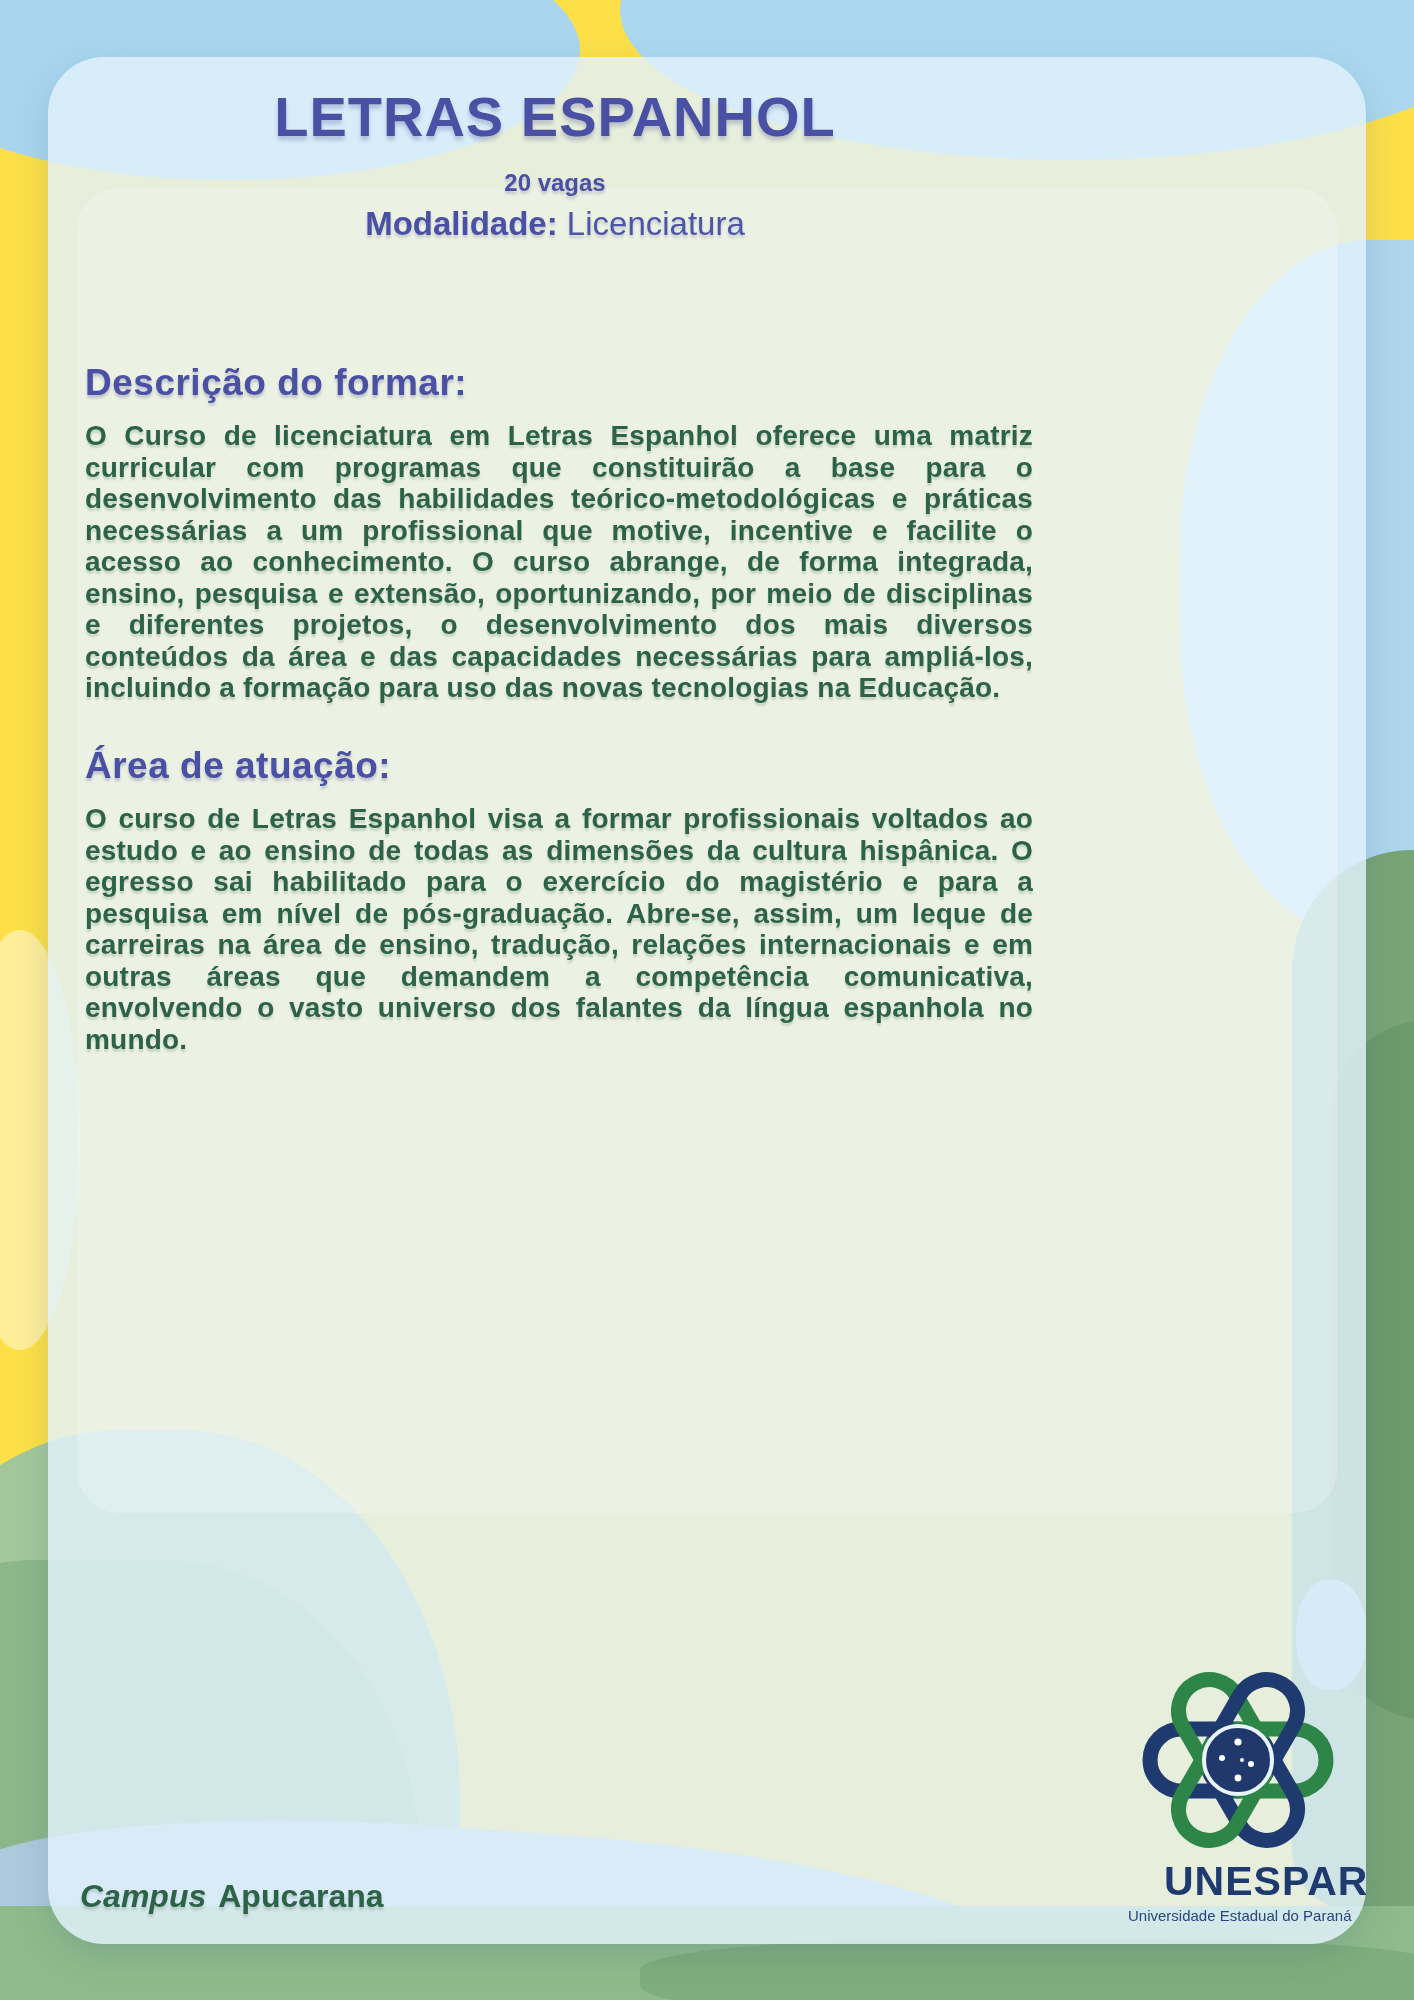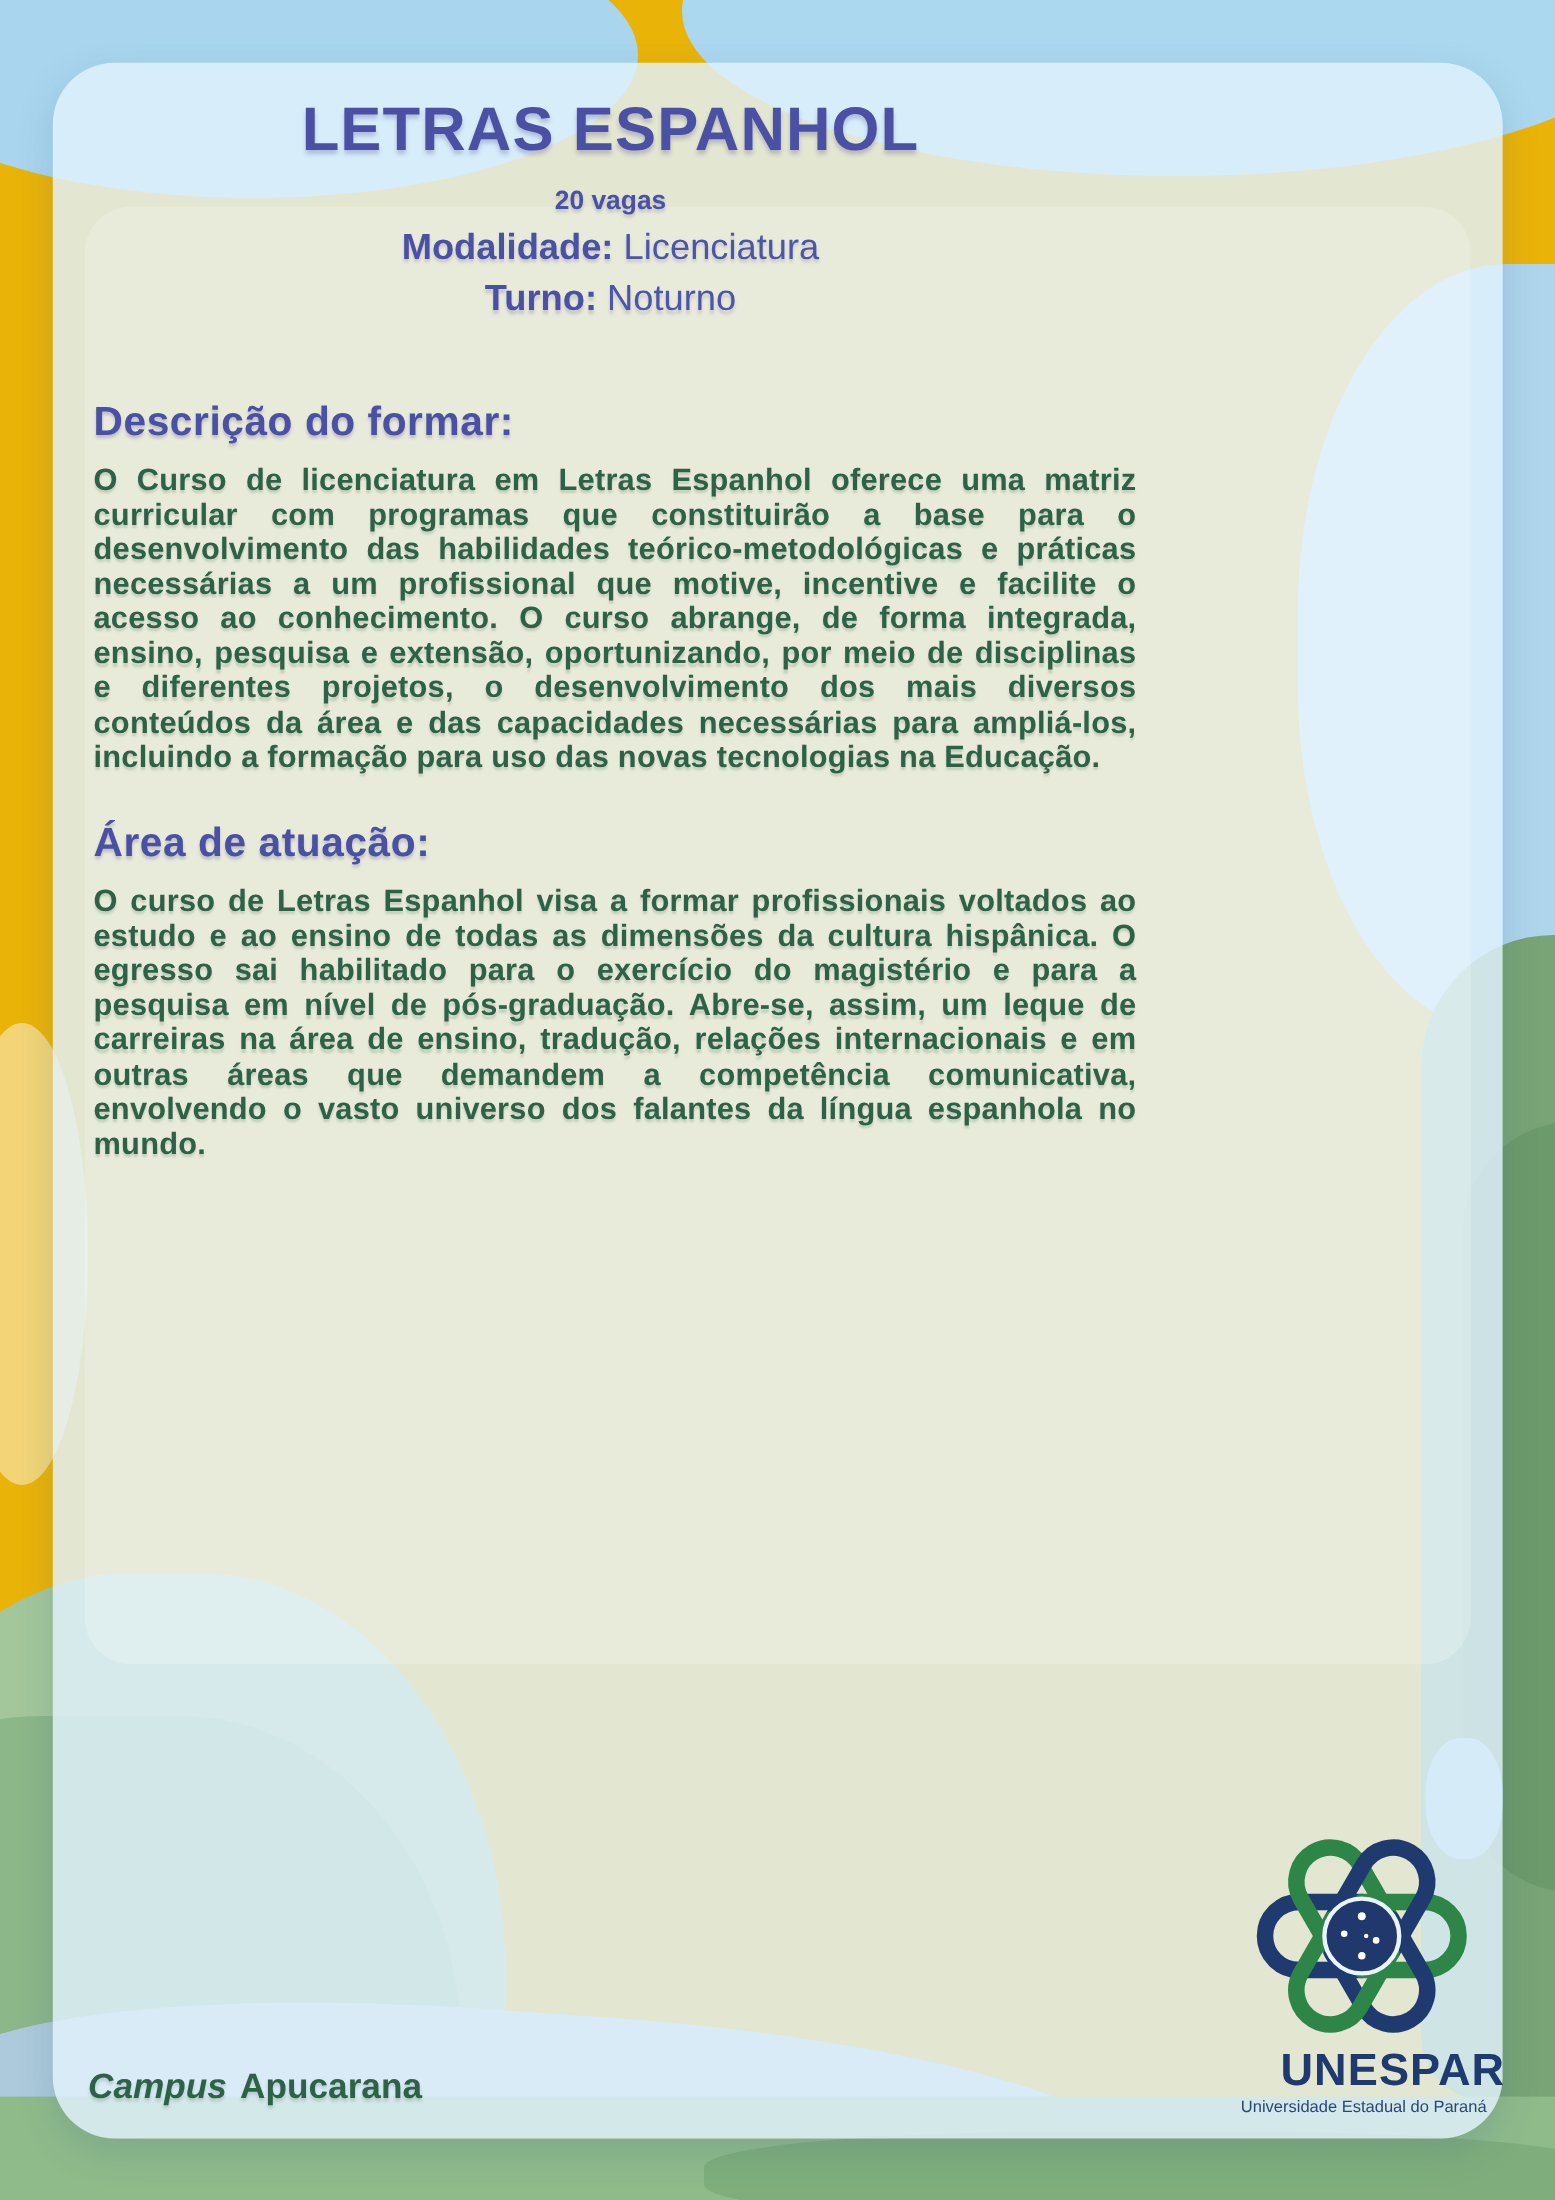--- a/index.html
+++ b/index.html
@@ -1,17 +1,17 @@
 <!DOCTYPE html>
 <html><head>
 <meta charset="utf-8">
 <style>
   html,body{margin:0;padding:0;}
   body{font-family:"Liberation Sans",sans-serif;}
-  #poster{position:relative;width:1414px;height:2000px;overflow:hidden;background:#eab308;}
+  #poster{position:relative;width:1414px;height:2000px;overflow:hidden;background:#fde047;}
 
   
   .bg-blob{position:absolute;pointer-events:none;}
   .cloud1{left:-120px;top:-80px;width:700px;height:260px;border-radius:50%;background:#a9d6ee;}
   .cloud2{left:620px;top:-140px;width:900px;height:300px;border-radius:50%;background:#abd8ef;}
   .cloud3{left:1180px;top:240px;width:420px;height:700px;border-radius:45%;background:#aed5ec;}
   .paleleft{left:-40px;top:930px;width:120px;height:420px;border-radius:50%;background:rgba(255,255,255,0.45);}
   .tree-right{left:1292px;top:850px;width:220px;height:1060px;border-radius:120px 60px 0 60px;background:#78a476;}
   .tree-right-dark{left:1330px;top:1020px;width:200px;height:700px;border-radius:100px;background:#6d9a6b;}
   .blue-patch{left:1296px;top:1580px;width:70px;height:110px;border-radius:45%;background:#9fcbe4;}
@@ -76,24 +76,20 @@
   <div class="card"></div>
   <div class="inner-panel"></div>
 
   <div class="header">
     <div class="course-title">LETRAS ESPANHOL</div>
     <div class="vacancies">20 vagas</div>
     <div class="info-line">
       <span class="lbl">Modalidade:</span>
       <span class="val">Licenciatura</span>
     </div>
-    <div class="info-line">
-      <span class="lbl">Turno:</span>
-      <span class="val">Noturno</span>
-    </div>
   </div>
 
   <div class="section sec1">
     <div class="sec-heading">Descrição do formar:</div>
     <div class="sec-body">O Curso de licenciatura em Letras Espanhol oferece uma matriz curricular com programas que constituirão a base para o desenvolvimento das habilidades teórico-metodológicas e práticas necessárias a um profissional que motive, incentive e facilite o acesso ao conhecimento. O curso abrange, de forma integrada, ensino, pesquisa e extensão, oportunizando, por meio de disciplinas e diferentes projetos, o desenvolvimento dos mais diversos conteúdos da área e das capacidades necessárias para ampliá-los, incluindo a formação para uso das novas tecnologias na Educação.</div>
   </div>
 
   <div class="section sec2">
     <div class="sec-heading">Área de atuação:</div>
     <div class="sec-body">O curso de Letras Espanhol visa a formar profissionais voltados ao estudo e ao ensino de todas as dimensões da cultura hispânica. O egresso sai habilitado para o exercício do magistério e para a pesquisa em nível de pós-graduação. Abre-se, assim, um leque de carreiras na área de ensino, tradução, relações internacionais e em outras áreas que demandem a competência comunicativa, envolvendo o vasto universo dos falantes da língua espanhola no mundo.</div>

